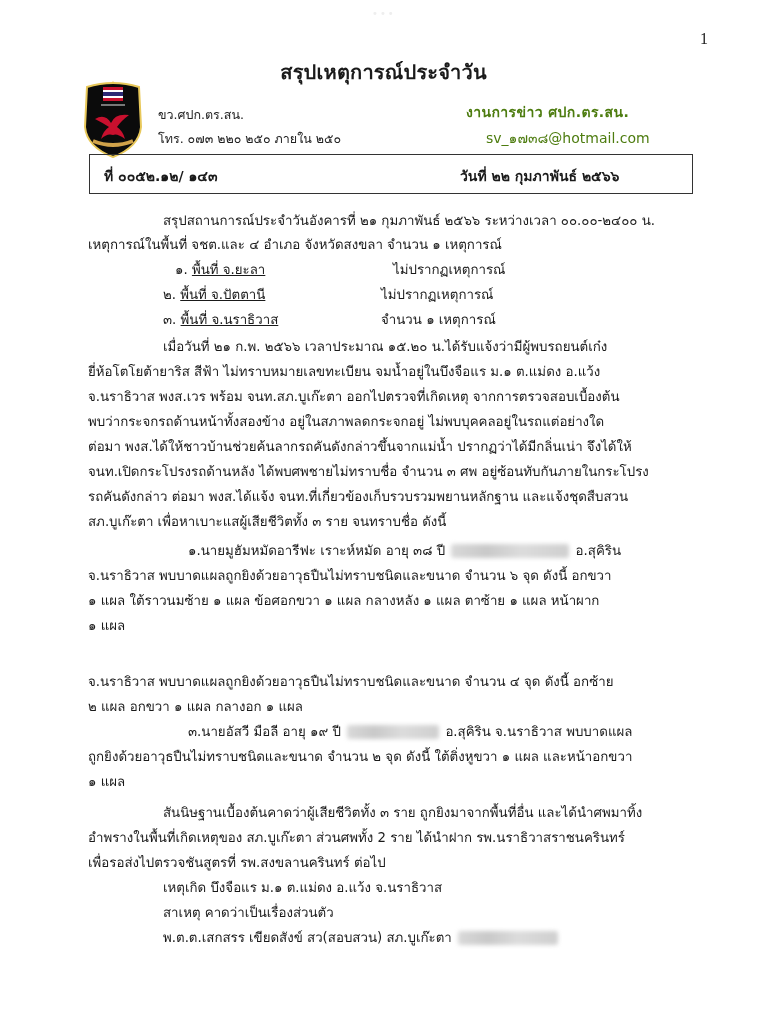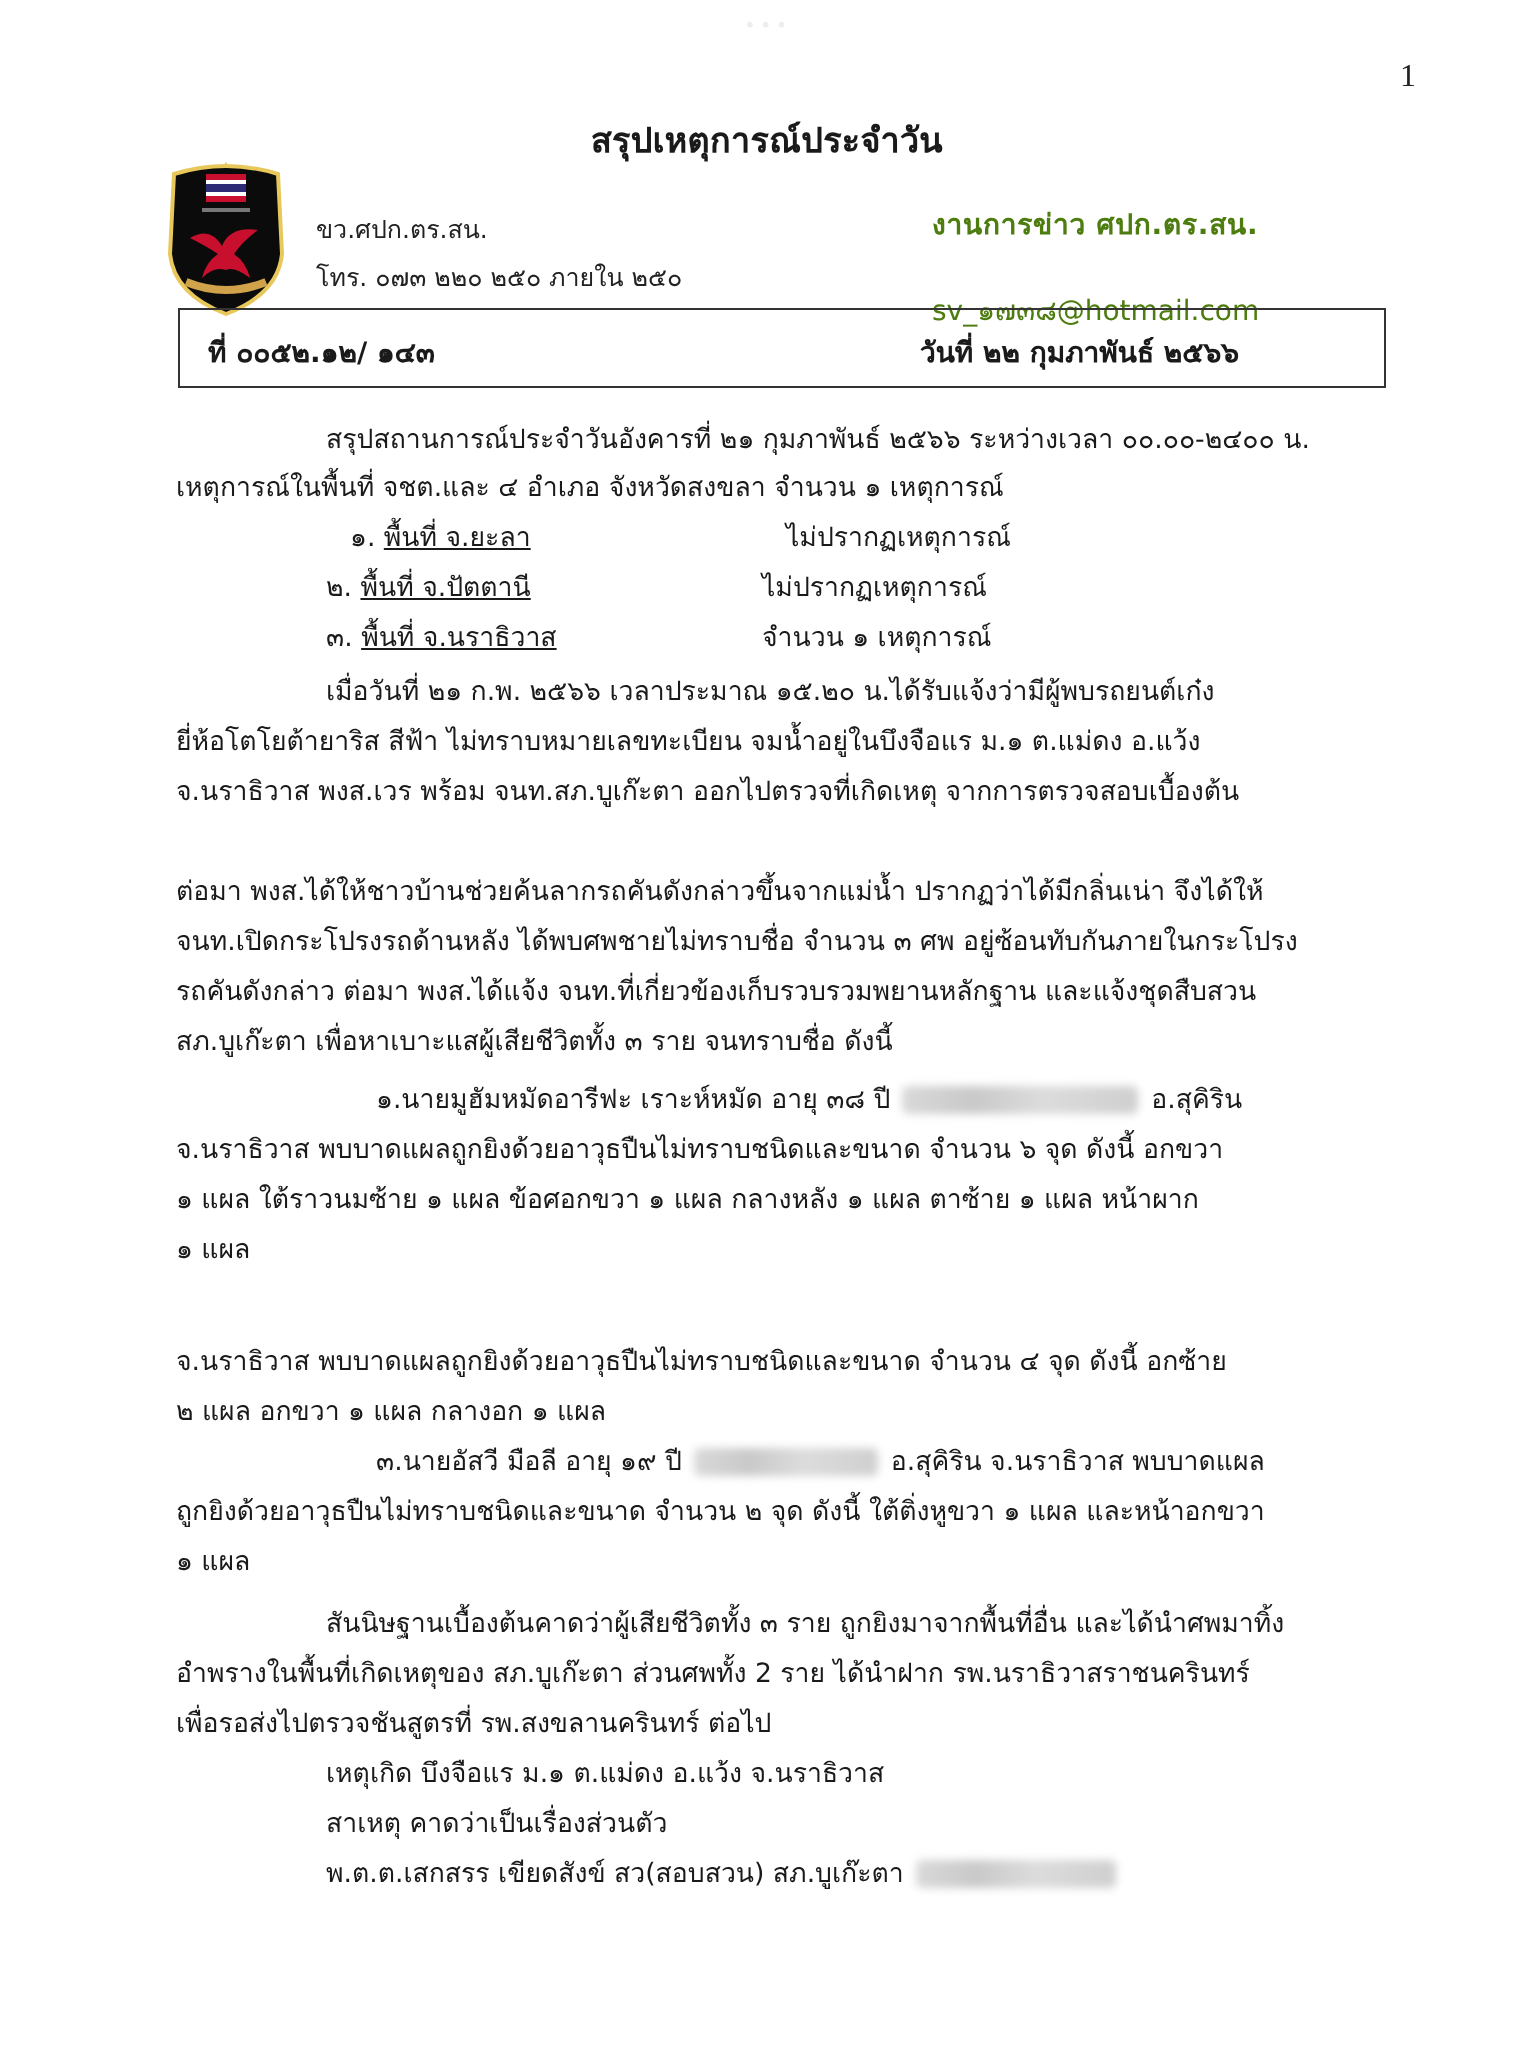--- a/index.html
+++ b/index.html
@@ -8,35 +8,35 @@
       font-family: "DejaVu Sans", "Liberation Sans", sans-serif;
       color: #1a1a1a;
     }
     .page-number {
       position: absolute; left: 700px; top: 30px;
       font-family: "Liberation Serif", "DejaVu Serif", serif;
       font-size: 16px; color: #222;
     }
     .doc-title {
       position: absolute; left: 0; width: 767px; top: 56px;
-      text-align: center; font-size: 17px; font-weight: bold; letter-spacing: 0.2px;
+      text-align: center; font-size: 20px; font-weight: bold; letter-spacing: 0.2px;
     }
     .logo {
       position: absolute; left: 81px; top: 79px; width: 64px; height: 80px;
     }
     .hdr-left {
       position: absolute; left: 158px; font-size: 12.5px; color: #222;
     }
     .hdr-left.l1 { top: 105px; }
     .hdr-left.l2 { top: 129px; }
     .hdr-right {
       position: absolute; left: 466px; font-size: 14px; color: #4d7c0f;
     }
     .hdr-right.r1 { top: 101px; font-weight: bold; letter-spacing: 0.4px; }
-    .hdr-right.r2 { top: 144px; }
+    .hdr-right.r2 { top: 127px; margin-left: 20px; }
     .ref-box {
       position: absolute; left: 89px; top: 154px; width: 604px; height: 40px;
       border: 1.5px solid #333; box-sizing: border-box;
     }
     .ref-no {
       position: absolute; left: 14px; top: 10px; font-size: 14px; font-weight: bold;
     }
     .ref-date {
       position: absolute; left: 370px; top: 10px; font-size: 14px; font-weight: bold;
     }
@@ -109,20 +109,21 @@
     </div>
     <div class="area-row" style="top:99px; left:75px;">
       <span>๓.</span>
       <span class="area-label">พื้นที่ จ.นราธิวาส</span>
       <span class="area-status">จำนวน ๑ เหตุการณ์</span>
     </div>
 
     <div class="line ind1" style="top:126px">เมื่อวันที่ ๒๑ ก.พ. ๒๕๖๖ เวลาประมาณ ๑๕.๒๐ น.ได้รับแจ้งว่ามีผู้พบรถยนต์เก๋ง</div>
     <div class="line" style="top:151px">ยี่ห้อโตโยต้ายาริส สีฟ้า ไม่ทราบหมายเลขทะเบียน จมน้ำอยู่ในบึงจือแร ม.๑ ต.แม่ดง อ.แว้ง</div>
     <div class="line" style="top:176px">จ.นราธิวาส พงส.เวร พร้อม จนท.สภ.บูเก๊ะตา ออกไปตรวจที่เกิดเหตุ จากการตรวจสอบเบื้องต้น</div>
+    <div class="line" style="top:201px">พบว่ากระจกรถด้านหน้าทั้งสองข้าง อยู่ในสภาพลดกระจกอยู่ ไม่พบบุคคลอยู่ในรถแต่อย่างใด</div>
     <div class="line" style="top:226px">ต่อมา พงส.ได้ให้ชาวบ้านช่วยค้นลากรถคันดังกล่าวขึ้นจากแม่น้ำ ปรากฏว่าได้มีกลิ่นเน่า จึงได้ให้</div>
     <div class="line" style="top:251px">จนท.เปิดกระโปรงรถด้านหลัง ได้พบศพชายไม่ทราบชื่อ จำนวน ๓ ศพ อยู่ซ้อนทับกันภายในกระโปรง</div>
     <div class="line" style="top:276px">รถคันดังกล่าว ต่อมา พงส.ได้แจ้ง จนท.ที่เกี่ยวข้องเก็บรวบรวมพยานหลักฐาน และแจ้งชุดสืบสวน</div>
     <div class="line" style="top:301px">สภ.บูเก๊ะตา เพื่อหาเบาะแสผู้เสียชีวิตทั้ง ๓ ราย จนทราบชื่อ ดังนี้</div>
 
     <div class="line ind2" style="top:330px">
       <span>๑.นายมูฮัมหมัดอารีฟะ  เราะห์หมัด อายุ ๓๘ ปี</span>
       <span class="redact" style="width:118px"></span>
       <span>อ.สุคิริน</span>
     </div>

